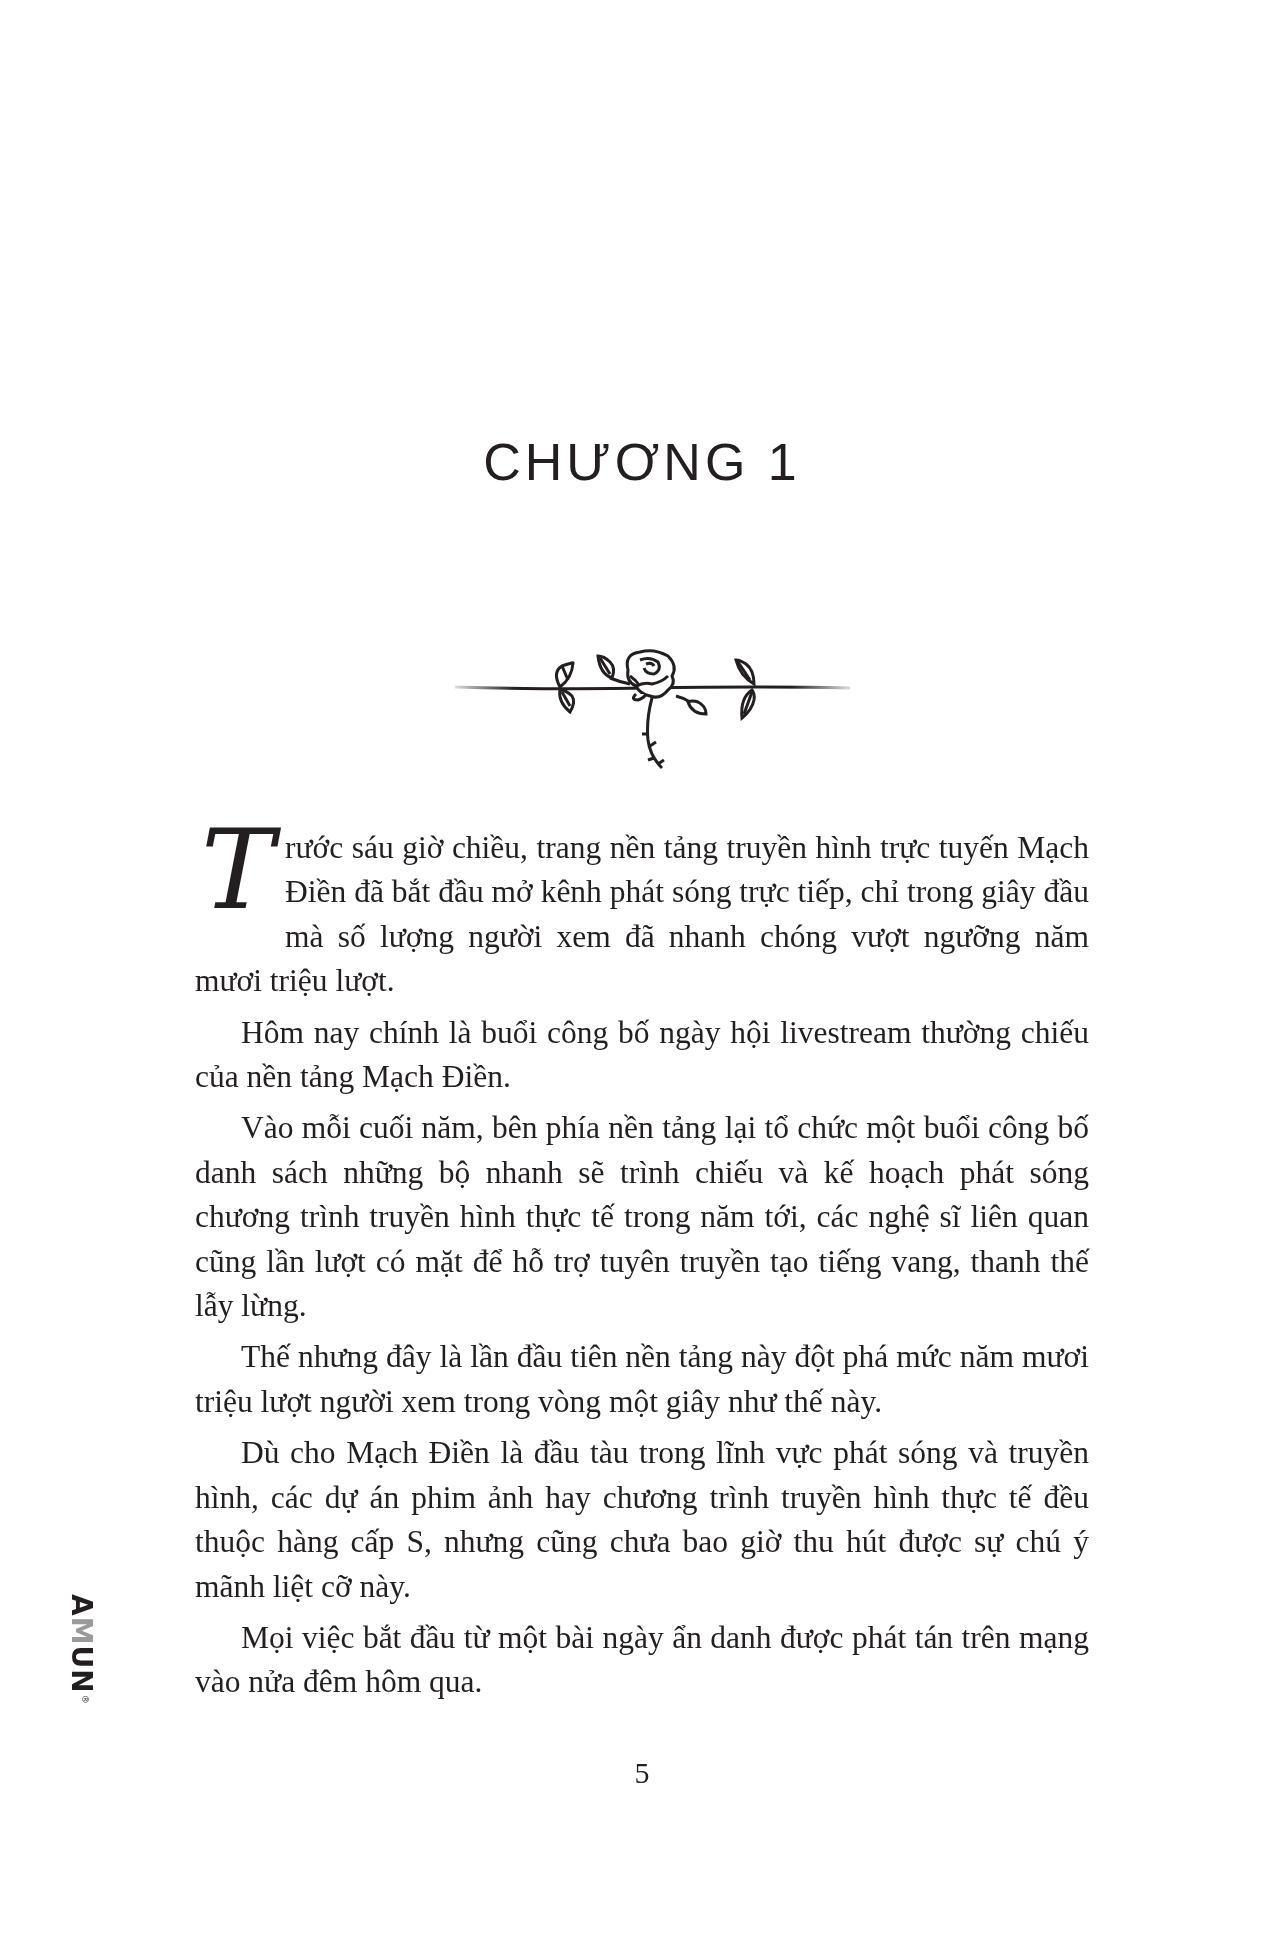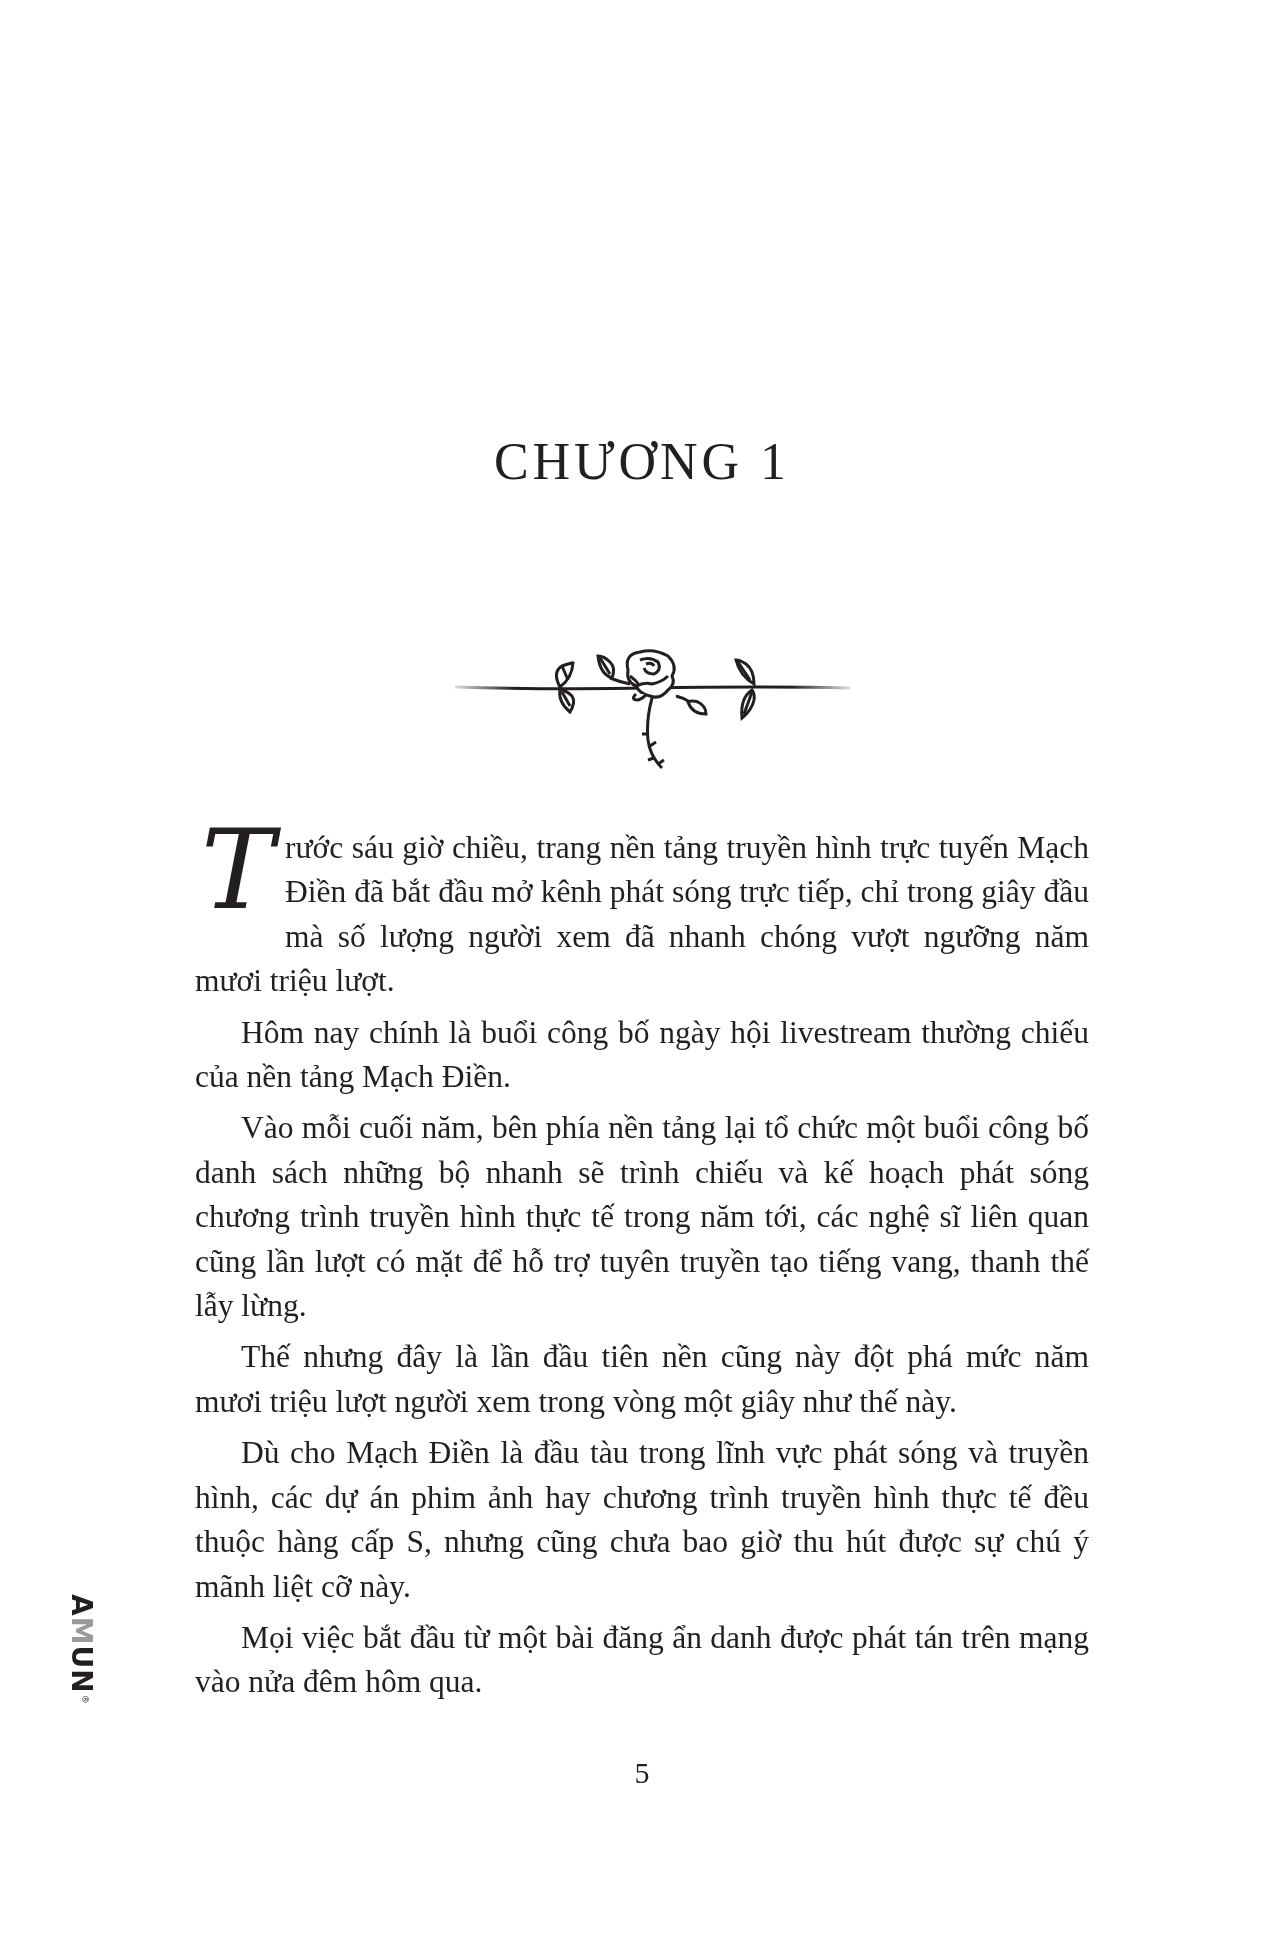--- a/index.html
+++ b/index.html
@@ -13,21 +13,21 @@
       position: relative;
       overflow: hidden;
       color: #231f20;
     }
     .chapter-title {
       position: absolute;
       left: 0;
       width: 1284px;
       top: 432px;
       text-align: center;
-      font-family: Liberation Serif, serif;
+      font-family: Liberation Sans, sans-serif;
       font-size: 52px;
       letter-spacing: 4px;
       color: #231f20;
       font-weight: normal;
       margin: 0;
     }
     .ornament {
       position: absolute;
       left: 440px;
       top: 630px;
@@ -155,22 +155,22 @@
     <path d="M218 134 L224 130"></path>
   </g>
 </svg>
 
 <div class="body-text">
   <p class="first">
     <span class="dropcap">T</span><span>rước sáu giờ chiều, trang nền tảng truyền hình trực tuyến Mạch Điền đã bắt đầu mở kênh phát sóng trực tiếp, chỉ trong giây đầu mà số lượng người xem đã nhanh chóng vượt ngưỡng năm mươi triệu lượt.</span>
   </p>
   <p>Hôm nay chính là buổi công bố ngày hội livestream thường chiếu của nền tảng Mạch Điền.</p>
   <p>Vào mỗi cuối năm, bên phía nền tảng lại tổ chức một buổi công bố danh sách những bộ nhanh sẽ trình chiếu và kế hoạch phát sóng chương trình truyền hình thực tế trong năm tới, các nghệ sĩ liên quan cũng lần lượt có mặt để hỗ trợ tuyên truyền tạo tiếng vang, thanh thế lẫy lừng.</p>
-  <p>Thế nhưng đây là lần đầu tiên nền cũng này đột phá mức năm mươi triệu lượt người xem trong vòng một giây như thế này.</p>
+  <p>Thế nhưng đây là lần đầu tiên nền tảng này đột phá mức năm mươi triệu lượt người xem trong vòng một giây như thế này.</p>
   <p>Dù cho Mạch Điền là đầu tàu trong lĩnh vực phát sóng và truyền hình, các dự án phim ảnh hay chương trình truyền hình thực tế đều thuộc hàng cấp S, nhưng cũng chưa bao giờ thu hút được sự chú ý mãnh liệt cỡ này.</p>
-  <p>Mọi việc bắt đầu từ một bài đăng ẩn danh được phát tán trên mạng vào nửa đêm hôm qua.</p>
+  <p>Mọi việc bắt đầu từ một bài ngày ẩn danh được phát tán trên mạng vào nửa đêm hôm qua.</p>
 </div>
 
 <div class="logo">
   <span>A</span><span class="m">M</span><span>UN</span><span class="reg">®</span>
 </div>
 
 <div class="page-number">5</div>
 
 </body></html>

